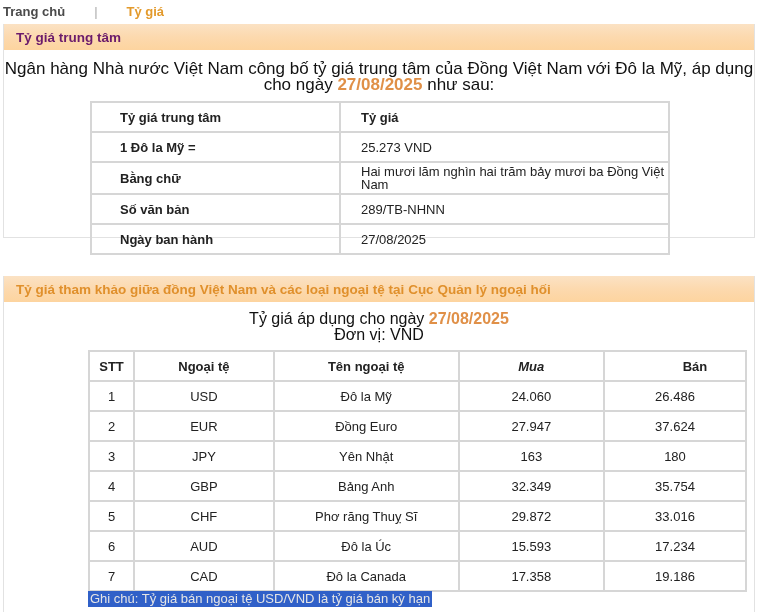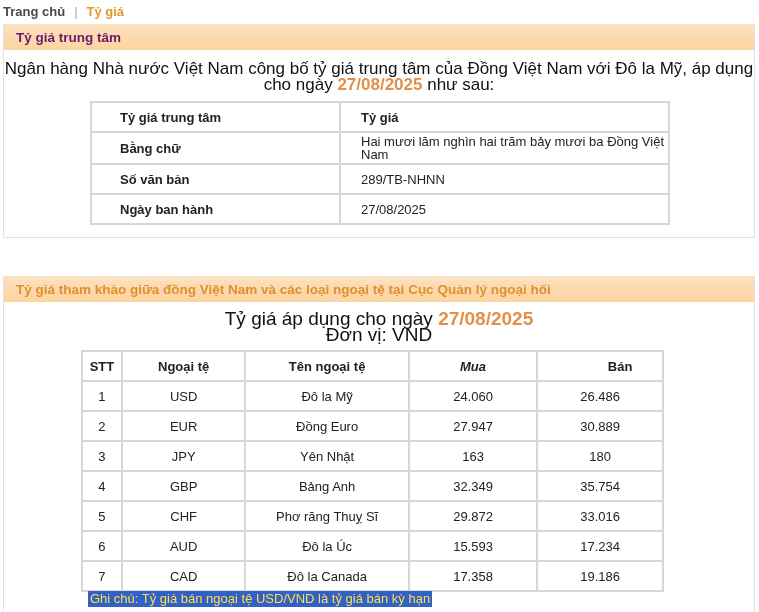--- a/index.html
+++ b/index.html
@@ -1,19 +1,19 @@
 <!DOCTYPE html>
 <html><head>
 <meta charset="utf-8">
 <style>
   * { box-sizing: border-box; margin: 0; padding: 0; }
   html, body { width: 759px; height: 612px; background: #ffffff; overflow: hidden; }
   body { font-family: "Liberation Sans", "DejaVu Sans", sans-serif; font-size: 13px; color: #111; position: relative; }
 
-  .breadcrumb { position: absolute; left: 3px; top: 3px; height: 16px; display: flex; align-items: center; font-size: 13px; font-weight: bold; }
+  .breadcrumb { position: absolute; left: 3px; top: 3px; height: 16px; display: flex; align-items: center; font-size: 13px; font-weight: bold; gap: 20px; }
   .breadcrumb .home { color: #4a4a4a; cursor: pointer; }
   .breadcrumb .sep { color: #aaa; font-weight: normal; margin: 0 9px; }
   .breadcrumb .current { color: #e39a2c; }
 
   .panel { position: absolute; left: 3px; width: 752px; border: 1px solid #e2e2e2; border-top: none; background: #fff; }
   .panel-header { height: 26px; background: linear-gradient(#fbe2c4 0%, #fcd9ae 50%, #fdd49f 100%); display: flex; align-items: center; padding-left: 12px; font-weight: bold; font-size: 13.5px; }
   .panel1 { top: 24px; height: 214px; }
   .panel1 .panel-header { color: #6b1b6b; }
   .panel2 { top: 276px; height: 336px; border-bottom: none; }
   .panel2 .panel-header { color: #e0902c; }
@@ -21,29 +21,29 @@
   .intro { position: absolute; left: 0; right: 0; top: 37px; text-align: center; font-size: 17px; line-height: 16px; color: #111; }
   .date-hl { color: #e09048; font-weight: bold; }
 
   table.central { position: absolute; left: 86px; top: 77px; width: 580px; border-collapse: collapse; font-size: 13px; }
   table.central td { border: 2px solid #d6d6d6; padding: 0 0 0 28px; height: 30px; vertical-align: middle; line-height: 13px; }
   table.central td.lbl { width: 249px; font-weight: bold; color: #222; }
   table.central td.val { padding-left: 20px; color: #222; }
   table.central tr.head td { font-weight: bold; }
   table.central tr.tall td { height: 32px; }
 
-  .applied { position: absolute; left: 0; right: 0; top: 35px; text-align: center; line-height: 16px; font-size: 19px; }
+  .applied { position: absolute; left: 0; right: 0; top: 35px; text-align: center; line-height: 16px; font-size: 16px; }
 
-  table.rates { position: absolute; left: 77px; top: 74px; width: 583px; border-collapse: collapse; font-size: 13px; text-align: center; }
+  table.rates { position: absolute; left: 84px; top: 74px; width: 659px; border-collapse: collapse; font-size: 13px; text-align: center; }
   table.rates th, table.rates td { border: 2px solid #d6d6d6; height: 30px; vertical-align: middle; }
   table.rates th { font-weight: bold; color: #222; }
   table.rates td { color: #222; }
   .c1 { width: 40px; } .c2 { width: 124px; } .c3 { width: 164px; margin-top: 24px; } .c4 { width: 129px; font-style: italic; } .c5 { width: 126px; padding-left: 40px; }
 
-  .note { position: absolute; left: 84px; top: 315px; height: 16px; line-height: 16px; background: #3060c8; color: #fde047; font-size: 13px; padding: 0 2px; }
+  .note { position: absolute; left: 84px; top: 315px; height: 16px; line-height: 16px; background: #3060c8; color: #e5e5e5; font-size: 13px; padding: 0 2px; }
 </style>
 </head>
 <body>
 
 <div class="breadcrumb">
   <span class="home">Trang chủ</span>
   <span class="sep">|</span>
   <span class="current">Tỷ giá</span>
 </div>
 
@@ -51,20 +51,24 @@
   <div class="panel-header">Tỷ giá trung tâm</div>
   <div class="intro">
     <div>Ngân hàng Nhà nước Việt Nam công bố tỷ giá trung tâm của Đồng Việt Nam với Đô la Mỹ, áp dụng</div>
     <div><span>cho ngày </span><span class="date-hl">27/08/2025</span><span> như sau:</span></div>
   </div>
   <table class="central">
     <tbody>
         <tr class="head">
       <td class="lbl">Tỷ giá trung tâm</td>
       <td class="val">Tỷ giá</td>
+    </tr>
+    <tr>
+      <td class="lbl">1 Đô la Mỹ =</td>
+      <td class="val">25.273 VND</td>
     </tr>
     <tr class="tall">
       <td class="lbl">Bằng chữ</td>
       <td class="val">Hai mươi lăm nghìn hai trăm bảy mươi ba Đồng Việt Nam</td>
     </tr>
     <tr>
       <td class="lbl">Số văn bản</td>
       <td class="val">289/TB-NHNN</td>
     </tr>
     <tr>
@@ -95,21 +99,21 @@
       <td>USD</td>
       <td>Đô la Mỹ</td>
       <td>24.060</td>
       <td>26.486</td>
     </tr>
     <tr>
       <td>2</td>
       <td>EUR</td>
       <td>Đồng Euro</td>
       <td>27.947</td>
-      <td>30.889</td>
+      <td>37.624</td>
     </tr>
     <tr>
       <td>3</td>
       <td>JPY</td>
       <td>Yên Nhật</td>
       <td>163</td>
       <td>180</td>
     </tr>
     <tr>
       <td>4</td>

